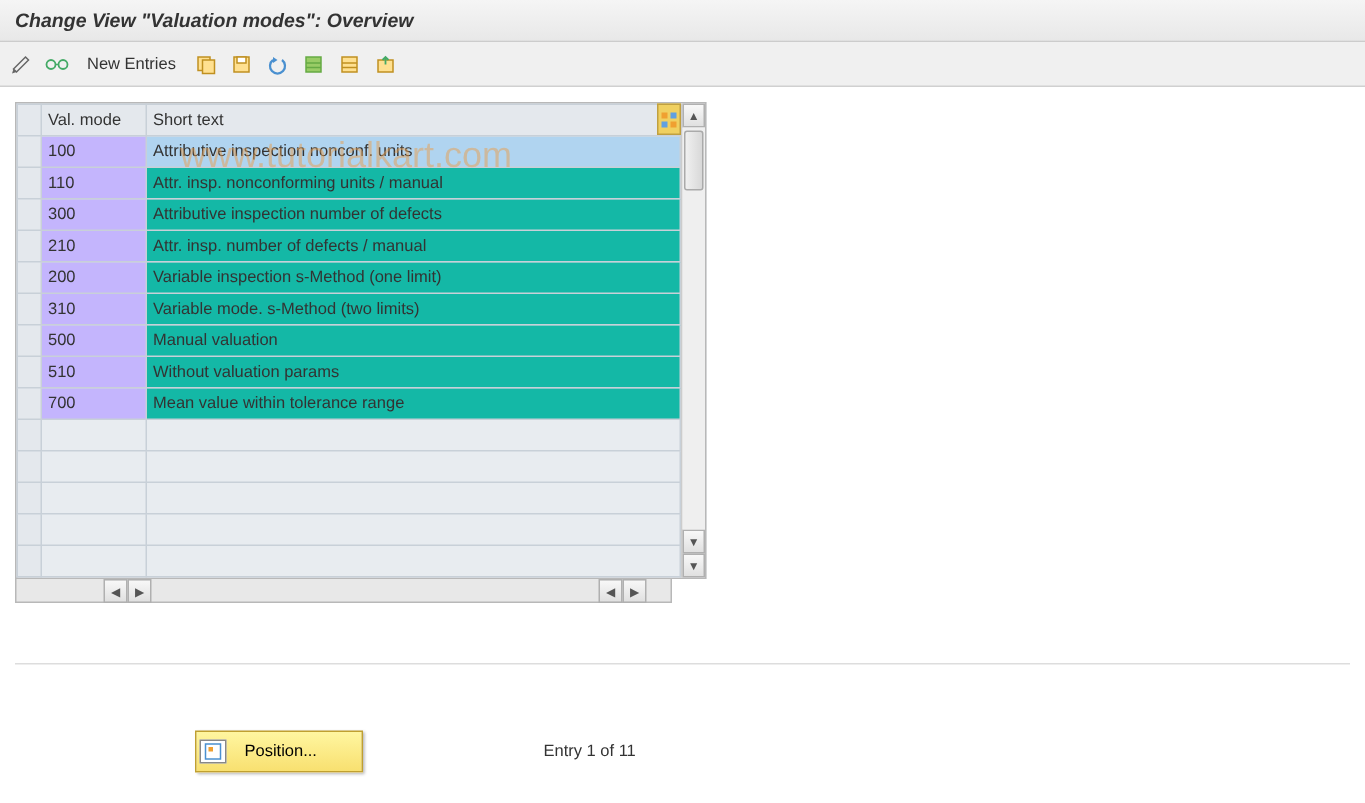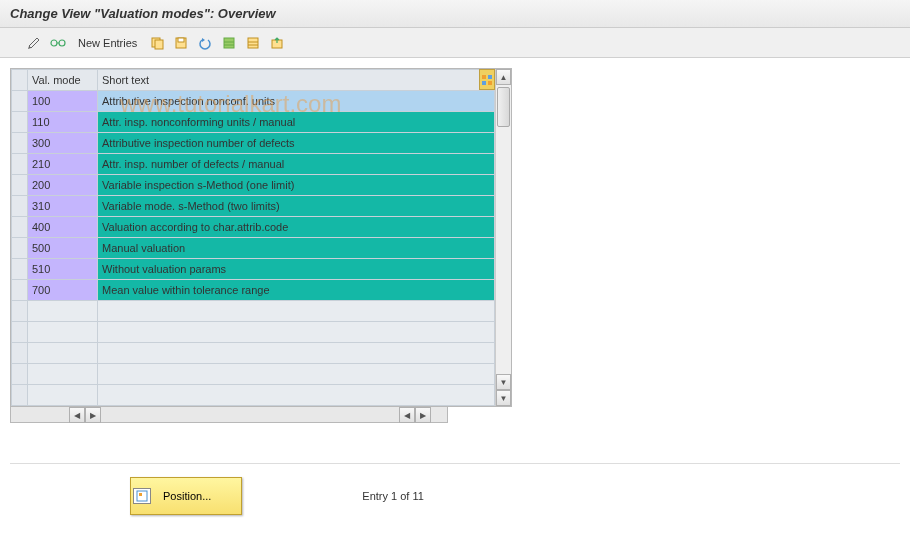--- a/index.html
+++ b/index.html
@@ -18,21 +18,21 @@
       padding: 6px 10px;
       font-size: 13px;
       font-weight: bold;
       font-style: italic;
       color: #333;
     }
     .toolbar {
       display: flex;
       align-items: center;
       gap: 4px;
-      padding: 4px 24px;
+      padding: 4px 4px;
       background: #f0f0f0;
       border-bottom: 1px solid #d0d0d0;
       height: 30px;
     }
     .tb-btn {
       width: 20px;
       height: 20px;
       display: flex;
       align-items: center;
       justify-content: center;
@@ -54,21 +54,21 @@
       left: 120px;
       font-size: 24px;
       color: #e8a050;
       opacity: 0.5;
       pointer-events: none;
       z-index: 5;
       font-family: Arial;
     }
     .grid-wrap {
       display: flex;
-      width: 502px;
+      width: 461px;
       border: 1px solid #b8b8b8;
       background: #e8ecf0;
     }
     .grid {
       flex: 1;
       position: relative;
     }
     table { border-collapse: collapse; width: 100%; }
     th, td {
       border: 1px solid #c8d0d8;
@@ -134,21 +134,21 @@
       padding-left: 130px;
     }
     .pos-btn {
       display: flex;
       align-items: center;
       background: linear-gradient(#fff6a0,#f8e070);
       border: 1px solid #c0a030;
       padding: 2px 30px 2px 2px;
       cursor: pointer;
       box-shadow: 1px 1px 2px rgba(0,0,0,0.3);
-      height: 38px;
+      height: 28px;
     }
     .pos-btn .icon-box {
       width:18px;height:16px;background:#fff;border:1px solid #888;margin-right:12px;
       display:flex;align-items:center;justify-content:center;
     }
     .entry-text { color:#333; }
     .hr-sep {
       border:none;border-top:1px solid #ddd;margin:30px 10px 0;width:890px;
     }
     svg { display:block; }
@@ -249,25 +249,20 @@
             </tr>
             <tr>
               <td class="rowsel"></td>
               <td class="col-mode">200</td>
               <td class="col-text">Variable inspection s-Method (one limit)</td>
             </tr>
             <tr>
               <td class="rowsel"></td>
               <td class="col-mode">310</td>
               <td class="col-text">Variable mode. s-Method (two limits)</td>
-            </tr>
-            <tr>
-              <td class="rowsel"></td>
-              <td class="col-mode">400</td>
-              <td class="col-text">Valuation according to char.attrib.code</td>
             </tr>
             <tr>
               <td class="rowsel"></td>
               <td class="col-mode">500</td>
               <td class="col-text">Manual valuation</td>
             </tr>
             <tr>
               <td class="rowsel"></td>
               <td class="col-mode">510</td>
               <td class="col-text">Without valuation params</td>

